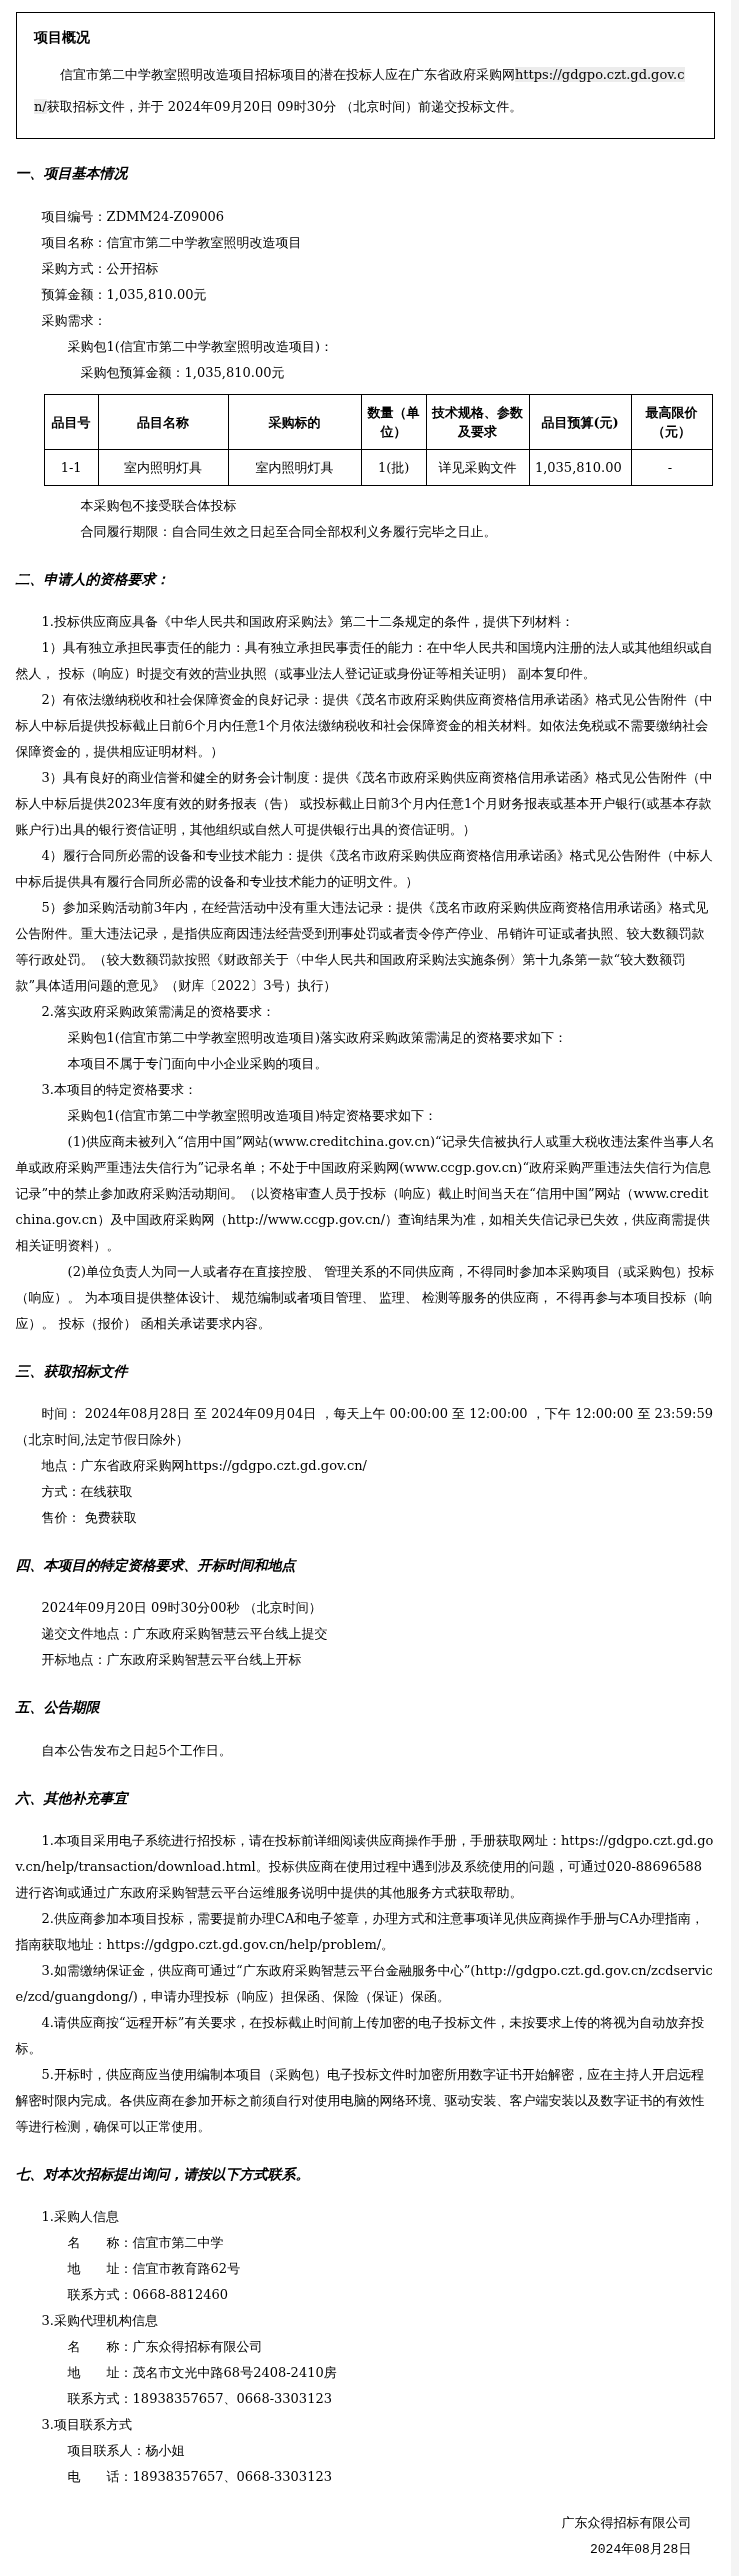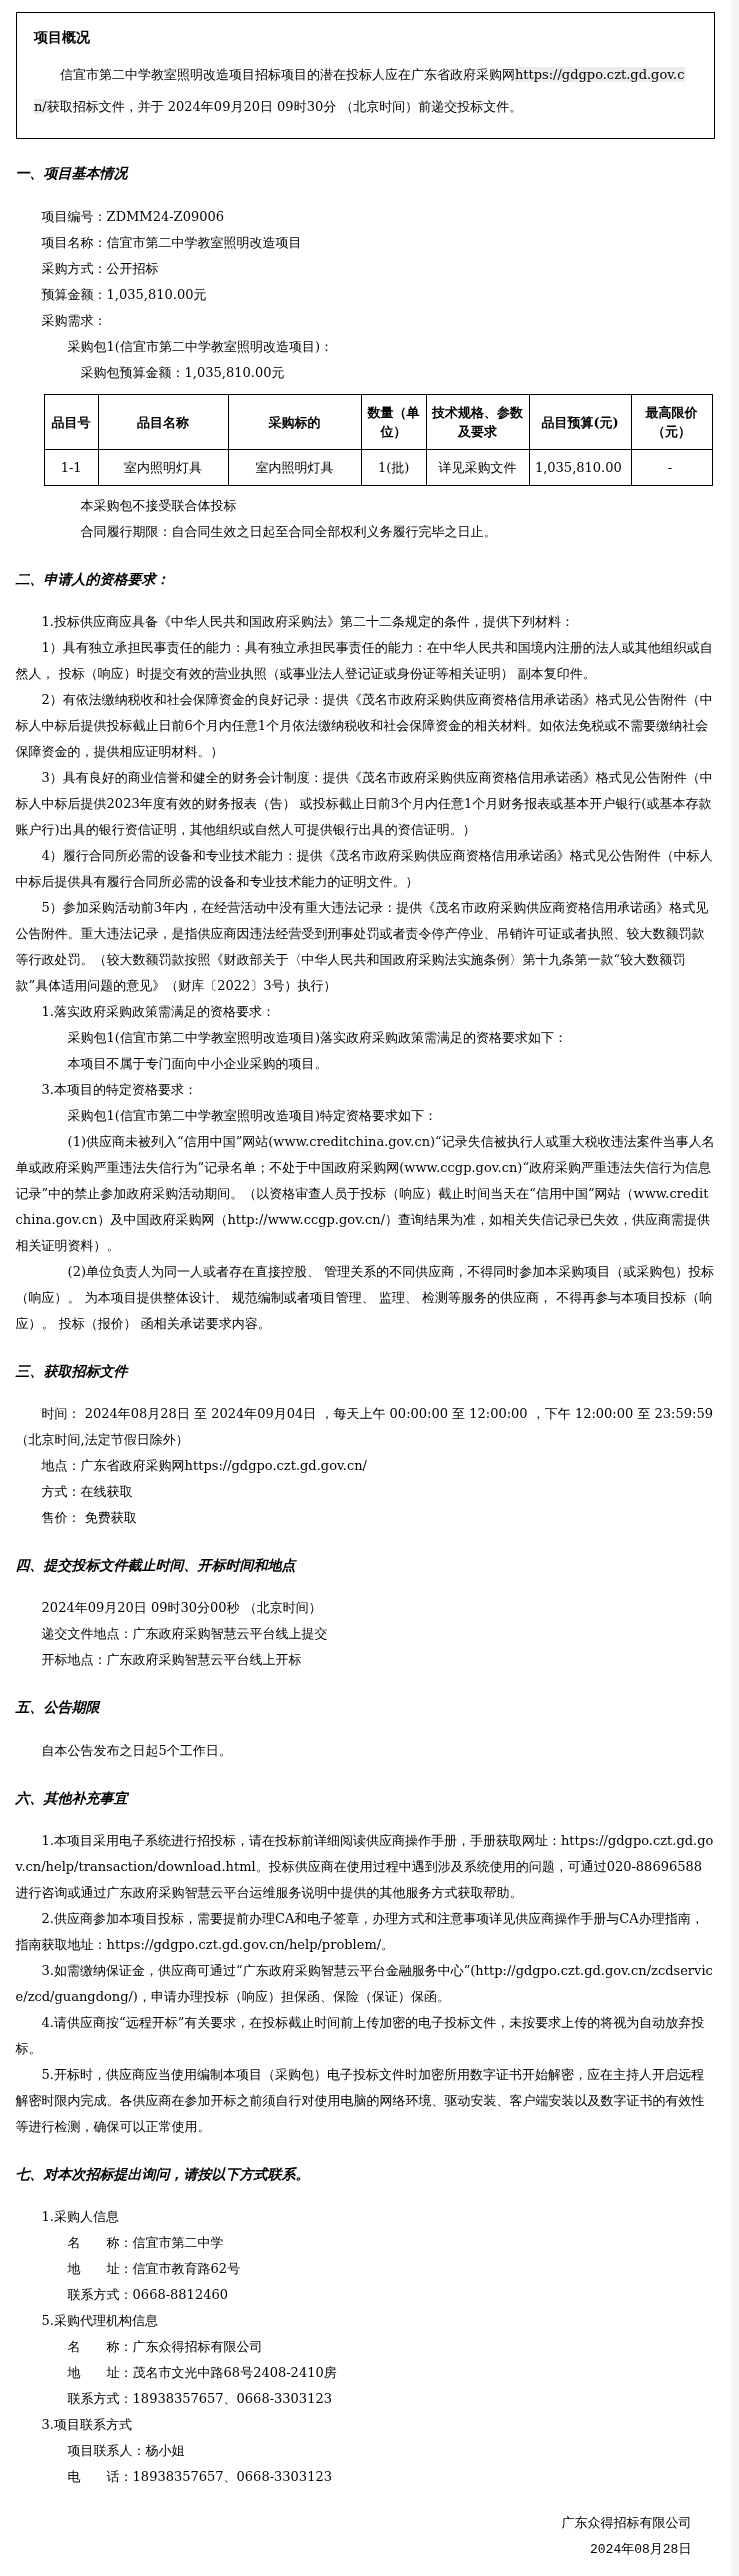--- a/index.html
+++ b/index.html
@@ -79,55 +79,55 @@
     <p class="ln i5">本采购包不接受联合体投标</p>
     <p class="ln i5">合同履行期限：自合同生效之日起至合同全部权利义务履行完毕之日止。</p>
 
     <h3 class="sec">二、申请人的资格要求：</h3>
     <p class="ln">1.投标供应商应具备《中华人民共和国政府采购法》第二十二条规定的条件，提供下列材料：</p>
     <p class="ln">1）具有独立承担民事责任的能力：具有独立承担民事责任的能力：在中华人民共和国境内注册的法人或其他组织或自然人， 投标（响应）时提交有效的营业执照（或事业法人登记证或身份证等相关证明） 副本复印件。</p>
     <p class="ln">2）有依法缴纳税收和社会保障资金的良好记录：提供《茂名市政府采购供应商资格信用承诺函》格式见公告附件（中标人中标后提供投标截止日前6个月内任意1个月依法缴纳税收和社会保障资金的相关材料。如依法免税或不需要缴纳社会保障资金的，提供相应证明材料。）</p>
     <p class="ln">3）具有良好的商业信誉和健全的财务会计制度：提供《茂名市政府采购供应商资格信用承诺函》格式见公告附件（中标人中标后提供2023年度有效的财务报表（告） 或投标截止日前3个月内任意1个月财务报表或基本开户银行(或基本存款账户行)出具的银行资信证明，其他组织或自然人可提供银行出具的资信证明。）</p>
     <p class="ln">4）履行合同所必需的设备和专业技术能力：提供《茂名市政府采购供应商资格信用承诺函》格式见公告附件（中标人中标后提供具有履行合同所必需的设备和专业技术能力的证明文件。）</p>
     <p class="ln">5）参加采购活动前3年内，在经营活动中没有重大违法记录：提供《茂名市政府采购供应商资格信用承诺函》格式见公告附件。重大违法记录，是指供应商因违法经营受到刑事处罚或者责令停产停业、吊销许可证或者执照、较大数额罚款等行政处罚。（较大数额罚款按照《财政部关于〈中华人民共和国政府采购法实施条例〉第十九条第一款“较大数额罚款”具体适用问题的意见》（财库〔2022〕3号）执行）</p>
-    <p class="ln">1.落实政府采购政策需满足的资格要求：</p>
+    <p class="ln">2.落实政府采购政策需满足的资格要求：</p>
     <p class="ln i4">采购包1(信宜市第二中学教室照明改造项目)落实政府采购政策需满足的资格要求如下：</p>
     <p class="ln i4">本项目不属于专门面向中小企业采购的项目。</p>
     <p class="ln">3.本项目的特定资格要求：</p>
     <p class="ln i4">采购包1(信宜市第二中学教室照明改造项目)特定资格要求如下：</p>
     <p class="ln i4">(1)供应商未被列入“信用中国”网站(www.creditchina.gov.cn)“记录失信被执行人或重大税收违法案件当事人名单或政府采购严重违法失信行为”记录名单；不处于中国政府采购网(www.ccgp.gov.cn)“政府采购严重违法失信行为信息记录”中的禁止参加政府采购活动期间。（以资格审查人员于投标（响应）截止时间当天在“信用中国”网站（www.creditchina.gov.cn）及中国政府采购网（http://www.ccgp.gov.cn/）查询结果为准，如相关失信记录已失效，供应商需提供相关证明资料）。</p>
     <p class="ln i4">(2)单位负责人为同一人或者存在直接控股、 管理关系的不同供应商，不得同时参加本采购项目（或采购包）投标（响应）。 为本项目提供整体设计、 规范编制或者项目管理、 监理、 检测等服务的供应商， 不得再参与本项目投标（响应）。 投标（报价） 函相关承诺要求内容。</p>
 
     <h3 class="sec">三、获取招标文件</h3>
     <p class="ln">时间： 2024年08月28日 至 2024年09月04日 ，每天上午 00:00:00 至 12:00:00 ，下午 12:00:00 至 23:59:59 （北京时间,法定节假日除外）</p>
     <p class="ln">地点：广东省政府采购网https://gdgpo.czt.gd.gov.cn/</p>
     <p class="ln">方式：在线获取</p>
     <p class="ln">售价： 免费获取</p>
 
-    <h3 class="sec">四、提交投标文件截止时间、开标时间和地点</h3>
+    <h3 class="sec">四、本项目的特定资格要求、开标时间和地点</h3>
     <p class="ln">2024年09月20日 09时30分00秒 （北京时间）</p>
     <p class="ln">递交文件地点：广东政府采购智慧云平台线上提交</p>
     <p class="ln">开标地点：广东政府采购智慧云平台线上开标</p>
 
     <h3 class="sec">五、公告期限</h3>
     <p class="ln">自本公告发布之日起5个工作日。</p>
 
     <h3 class="sec">六、其他补充事宜</h3>
     <p class="ln">1.本项目采用电子系统进行招投标，请在投标前详细阅读供应商操作手册，手册获取网址：https://gdgpo.czt.gd.gov.cn/help/transaction/download.html。投标供应商在使用过程中遇到涉及系统使用的问题，可通过020-88696588 进行咨询或通过广东政府采购智慧云平台运维服务说明中提供的其他服务方式获取帮助。</p>
     <p class="ln">2.供应商参加本项目投标，需要提前办理CA和电子签章，办理方式和注意事项详见供应商操作手册与CA办理指南，指南获取地址：https://gdgpo.czt.gd.gov.cn/help/problem/。</p>
     <p class="ln">3.如需缴纳保证金，供应商可通过“广东政府采购智慧云平台金融服务中心”(http://gdgpo.czt.gd.gov.cn/zcdservice/zcd/guangdong/)，申请办理投标（响应）担保函、保险（保证）保函。</p>
     <p class="ln">4.请供应商按“远程开标”有关要求，在投标截止时间前上传加密的电子投标文件，未按要求上传的将视为自动放弃投标。</p>
     <p class="ln">5.开标时，供应商应当使用编制本项目（采购包）电子投标文件时加密所用数字证书开始解密，应在主持人开启远程解密时限内完成。各供应商在参加开标之前须自行对使用电脑的网络环境、驱动安装、客户端安装以及数字证书的有效性等进行检测，确保可以正常使用。</p>
 
     <h3 class="sec">七、对本次招标提出询问，请按以下方式联系。</h3>
     <p class="ln">1.采购人信息</p>
     <p class="ln i4">名　　称：信宜市第二中学</p>
     <p class="ln i4">地　　址：信宜市教育路62号</p>
     <p class="ln i4">联系方式：0668-8812460</p>
-    <p class="ln">5.采购代理机构信息</p>
+    <p class="ln">3.采购代理机构信息</p>
     <p class="ln i4">名　　称：广东众得招标有限公司</p>
     <p class="ln i4">地　　址：茂名市文光中路68号2408-2410房</p>
     <p class="ln i4">联系方式：18938357657、0668-3303123</p>
     <p class="ln">3.项目联系方式</p>
     <p class="ln i4">项目联系人：杨小姐</p>
     <p class="ln i4">电　　话：18938357657、0668-3303123</p>
 
     <div class="sig-wrap">
       <p class="sig">广东众得招标有限公司</p>
       <p class="sig">2024年08月28日</p>

